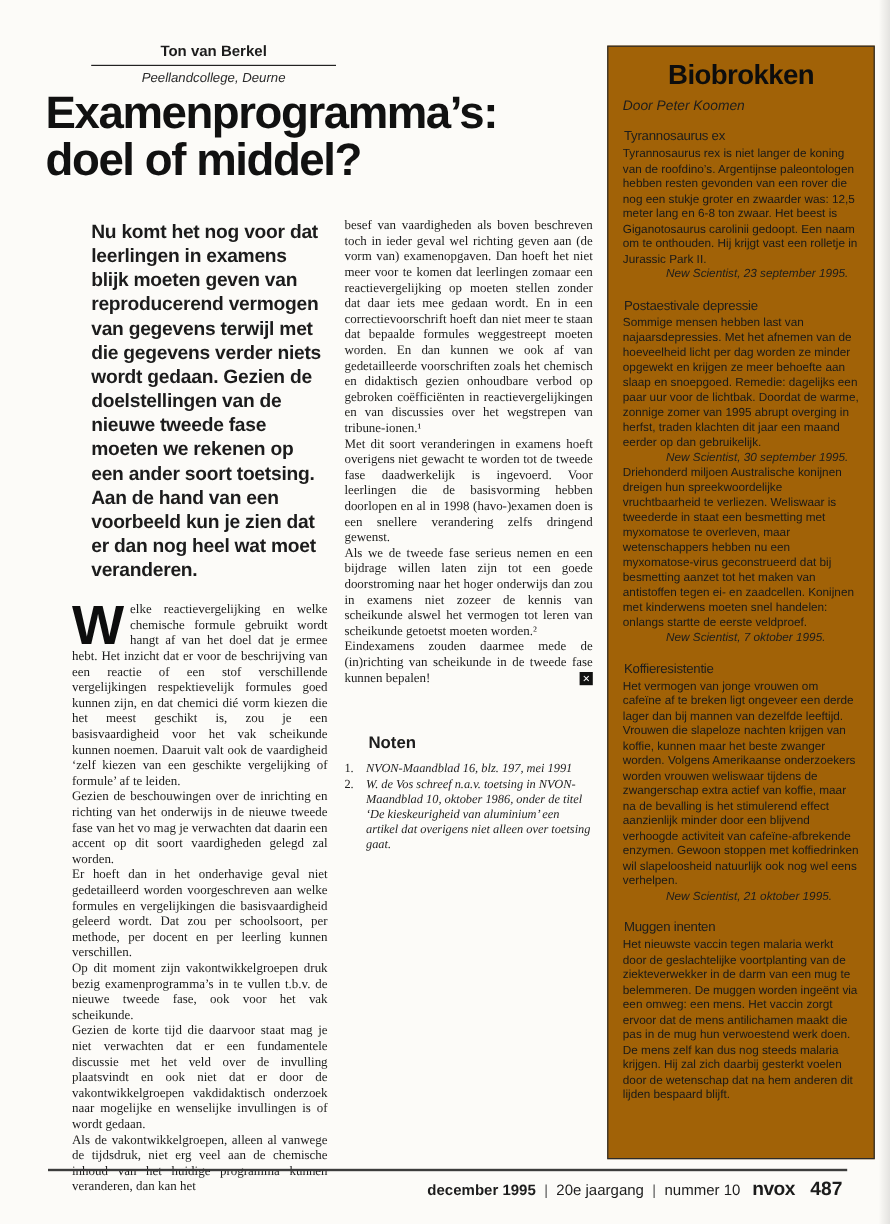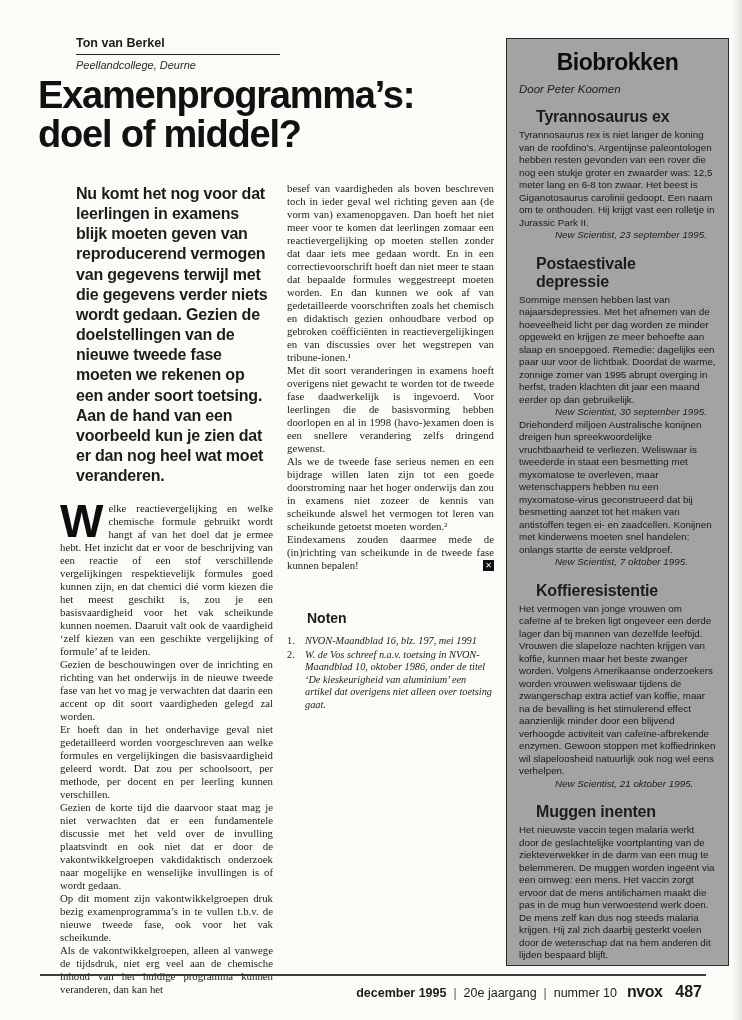--- a/index.html
+++ b/index.html
@@ -4,21 +4,21 @@
 <style>
   html,body{margin:0;padding:0;background:#e8e8e6;}
   .page{
     position:relative; width:742px; height:1020px; margin:0 auto;
     background:#fcfbf8; color:#1c1c1c; overflow:hidden;
     font-family:"Liberation Sans", sans-serif;
   }
   .scan-edge{position:absolute; right:0; top:0; width:10px; height:100%;
     background:linear-gradient(to right, rgba(0,0,0,0), rgba(0,0,0,0.10)); pointer-events:none;}
   
-  .author-block{position:absolute; left:76px; top:36px; width:204px; text-align:left;}
+  .author-block{position:absolute; left:76px; top:36px; width:204px; text-align:center;}
   .author-name{font-weight:bold; font-size:12.5px; padding-bottom:4px; border-bottom:1.6px solid #222;}
   .affiliation{font-style:italic; font-size:11px; margin-top:4px; color:#2a2a2a;}
   .title{position:absolute; left:38px; top:76px; font-weight:bold; font-size:38px;
     line-height:1.02; letter-spacing:-1.2px; color:#111;}
   
   .col-left{position:absolute; left:60px; top:184px; width:213px;}
   .intro{padding-left:16px; font-weight:bold; font-size:16px; line-height:1.26; letter-spacing:-0.2px;}
   .intro p{margin:0;}
   .bodytext{margin-top:16px; font-family:"Liberation Serif", serif; font-size:10.8px; line-height:13px;}
   .bodytext p, .col-mid .p{margin:0; text-align:justify;}
@@ -31,24 +31,24 @@
   .endbox{float:right; display:inline-block; width:11px; height:11px; background:#111;
     color:#fff; font-size:8px; line-height:11px; text-align:center; font-family:"Liberation Sans",sans-serif;
     margin-top:1px;}
   .noten{margin-top:40px;}
   .noten-heading{font-family:"Liberation Sans", sans-serif; font-weight:bold; font-size:14px; margin:0 0 10px 20px;}
   .note-row{display:flex; font-size:10.3px; line-height:12.6px; margin-bottom:1px;}
   .note-num{width:18px; flex:none;}
   .note-text{flex:1;font-style:italic;}
   
   .sidebar{position:absolute; left:506px; top:38px; width:223px; height:928px; box-sizing:border-box;
-    border:1.8px solid #2b2b2b; background:#a3a3a3; padding:10px 12px; overflow:hidden;}
+    border:1.8px solid #2b2b2b; background:#a16207; padding:10px 12px; overflow:hidden;}
   .sidebar-title{text-align:center; font-weight:bold; font-size:23px; letter-spacing:-0.5px; color:#0d0d0d;}
   .sidebar-byline{font-style:italic; font-size:11.5px; margin-top:7px;}
-  .sb-item-heading{font-weight:bold; font-size:16px; margin:13px 17px 3px; letter-spacing:-0.2px;}
+  .sb-item-heading{font-weight:normal; font-size:11px; margin:13px 1px 3px; letter-spacing:-0.2px;}
   .sb-item-body{font-size:9.8px; line-height:12.5px; text-align:left; color:#181818;}
   .sb-item-source{font-style:italic; font-size:9.8px; line-height:12.5px;margin-left:36px;}
   
   .footer-rule{position:absolute; left:40px; top:974px; width:666px; border-top:2px solid #3c3c3c;}
   .footer{position:absolute; right:40px; top:983px; display:flex; align-items:baseline; gap:7px; font-size:12.5px;}
   .footer .f-date{font-weight:bold;}
   .footer .f-sep{color:#555; font-size:12px;}
   .footer .f-logo{font-weight:bold; font-size:16px; letter-spacing:-0.5px; margin-left:3px;text-align:right;}
   .footer .f-page{font-weight:bold; font-size:16px; margin-left:6px;}
 </style>
@@ -70,22 +70,22 @@
 
   <div class="col-left">
     <div class="intro">
       <p>Nu komt het nog voor dat leerlingen in examens blijk moeten geven van reproducerend vermogen van gegevens terwijl met die gegevens verder niets wordt gedaan. Gezien de doelstellingen van de nieuwe tweede fase moeten we rekenen op een ander soort toetsing.</p>
       <p>Aan de hand van een voorbeeld kun je zien dat er dan nog heel wat moet veranderen.</p>
     </div>
     <div class="bodytext">
       <p><span class="dropcap">W</span><span>elke reactievergelijking en welke chemische formule gebruikt wordt hangt af van het doel dat je ermee hebt. Het inzicht dat er voor de beschrijving van een reactie of een stof verschillende vergelijkingen respektievelijk formules goed kunnen zijn, en dat chemici dié vorm kiezen die het meest geschikt is, zou je een basisvaardigheid voor het vak scheikunde kunnen noemen. Daaruit valt ook de vaardigheid ‘zelf kiezen van een geschikte vergelijking of formule’ af te leiden.</span></p>
       <p>Gezien de beschouwingen over de inrichting en richting van het onderwijs in de nieuwe tweede fase van het vo mag je verwachten dat daarin een accent op dit soort vaardigheden gelegd zal worden.</p>
       <p>Er hoeft dan in het onderhavige geval niet gedetailleerd worden voorgeschreven aan welke formules en vergelijkingen die basisvaardigheid geleerd wordt. Dat zou per schoolsoort, per methode, per docent en per leerling kunnen verschillen.</p>
+      <p>Op dit moment zijn vakontwikkelgroepen druk bezig examenprogramma’s in te vullen t.b.v. de nieuwe tweede fase, ook voor het vak scheikunde.</p>
       <p>Gezien de korte tijd die daarvoor staat mag je niet verwachten dat er een fundamentele discussie met het veld over de invulling plaatsvindt en ook niet dat er door de vakontwikkelgroepen vakdidaktisch onderzoek naar mogelijke en wenselijke invullingen is of wordt gedaan.</p>
-      <p>Op dit moment zijn vakontwikkelgroepen druk bezig examenprogramma’s in te vullen t.b.v. de nieuwe tweede fase, ook voor het vak scheikunde.</p>
       <p>Als de vakontwikkelgroepen, alleen al vanwege de tijdsdruk, niet erg veel aan de chemische inhoud van het huidige programma kunnen veranderen, dan kan het</p>
     </div>
   </div>
 
   <div class="col-mid">
     <p class="p">besef van vaardigheden als boven beschreven toch in ieder geval wel richting geven aan (de vorm van) examenopgaven. Dan hoeft het niet meer voor te komen dat leerlingen zomaar een reactievergelijking op moeten stellen zonder dat daar iets mee gedaan wordt. En in een correctievoorschrift hoeft dan niet meer te staan dat bepaalde formules weggestreept moeten worden. En dan kunnen we ook af van gedetailleerde voorschriften zoals het chemisch en didaktisch gezien onhoudbare verbod op gebroken coëfficiënten in reactievergelijkingen en van discussies over het wegstrepen van tribune-ionen.¹</p>
     <p class="p">Met dit soort veranderingen in examens hoeft overigens niet gewacht te worden tot de tweede fase daadwerkelijk is ingevoerd. Voor leerlingen die de basisvorming hebben doorlopen en al in 1998 (havo-)examen doen is een snellere verandering zelfs dringend gewenst.</p>
     <p class="p">Als we de tweede fase serieus nemen en een bijdrage willen laten zijn tot een goede doorstroming naar het hoger onderwijs dan zou in examens niet zozeer de kennis van scheikunde alswel het vermogen tot leren van scheikunde getoetst moeten worden.²</p>
     <p class="p"><span>Eindexamens zouden daarmee mede de (in)richting van scheikunde in de tweede fase kunnen bepalen!</span><span class="endbox">✕</span></p>
 

